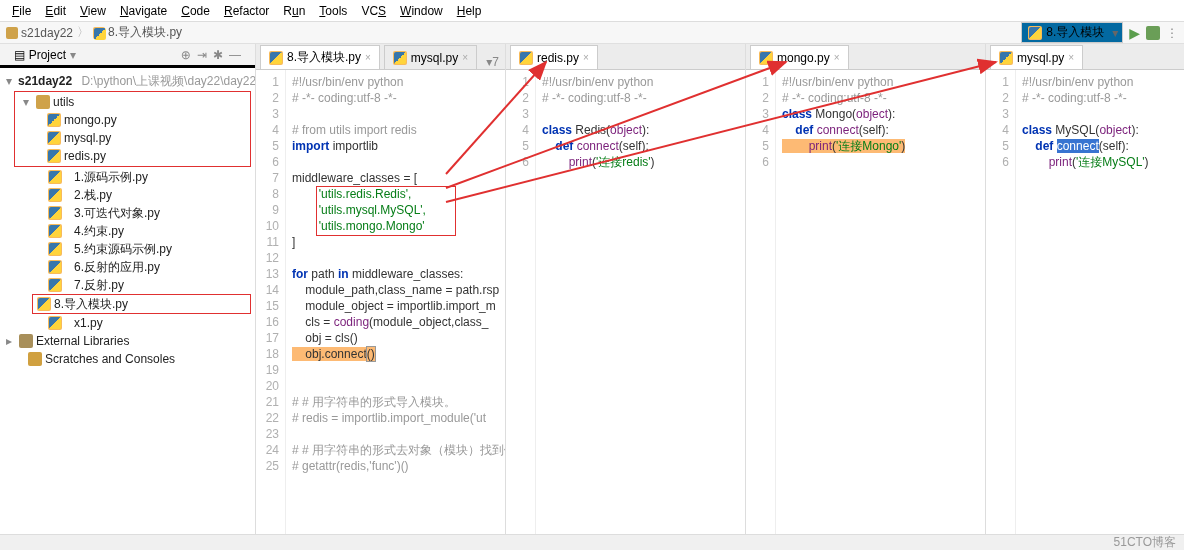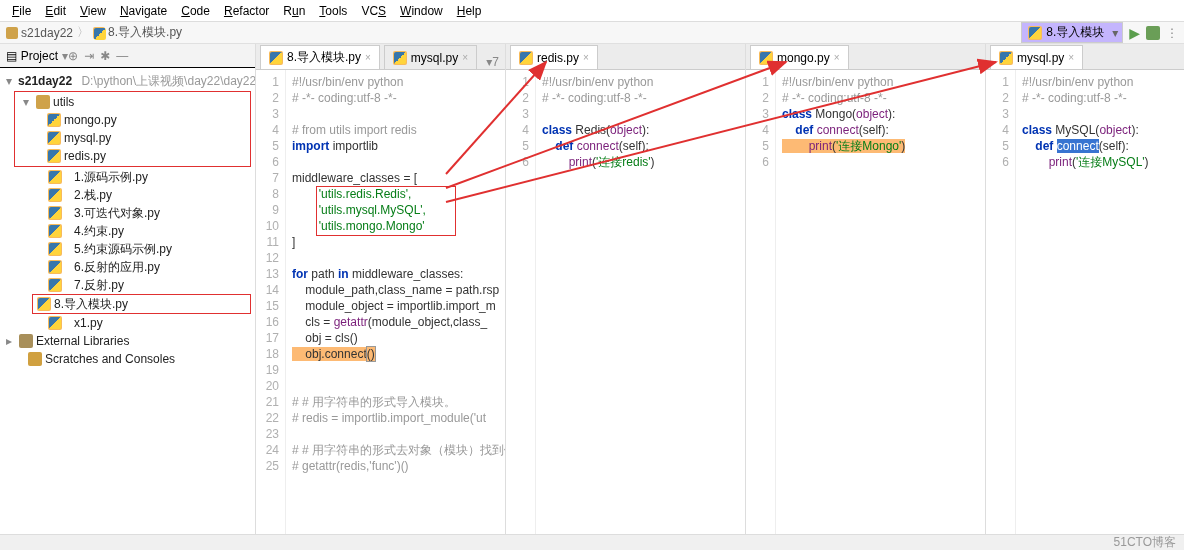--- a/index.html
+++ b/index.html
@@ -6,27 +6,27 @@
 body { background: #fff; width: 1184px; height: 550px; overflow: hidden; position: relative; }
 .menubar { height: 22px; display: flex; align-items: center; padding: 0 6px; gap: 2px; border-bottom: 1px solid #ddd; }
 .menubar span { padding: 2px 6px; cursor: pointer; }
 .menubar span u { text-decoration: underline; }
 .navbar { height: 22px; display: flex; align-items: center; padding: 0 6px; border-bottom: 1px solid #e0e0e0; background: #f7f7f7; justify-content: space-between; }
 .crumbs { display: flex; align-items: center; gap: 4px; }
 .crumb { display: flex; align-items: center; gap: 3px; color: #555; }
 .crumb .ficon { width: 12px; height: 12px; }
 .crumb-sep { color: #aaa; }
 .navright { display: flex; align-items: center; gap: 6px; }
-.run-combo { border: 1px solid #ccc; padding: 1px 18px 1px 6px; background: #c4b5fd; display: flex; align-items: center; gap: 4px; position: relative; }
+.run-combo { border: 1px solid #ccc; padding: 1px 18px 1px 6px; background: #0369a1; display: flex; align-items: center; gap: 4px; position: relative; }
 .run-combo::after { content: "▾"; position: absolute; right: 4px; color: #666; }
 .play { color: #5b9e4d; font-size: 14px; }
 .bug { width: 14px; height: 14px; background: #6a9e57; border-radius: 2px; }
 .main { display: flex; height: calc(100% - 44px - 16px); }
 .sidebar { width: 256px; border-right: 1px solid #ddd; display: flex; flex-direction: column; background: #fff; }
-.sidehead { height: 24px; display: flex; align-items: center; padding: 0 6px; border-bottom: 1px solid #000000; background: #f3f3f3; }
+.sidehead { height: 24px; display: flex; align-items: center; padding: 0 14px; border-bottom: 3px solid #000000; background: #f3f3f3; justify-content: space-between; }
 .sidehead-left { display: flex; align-items: center; gap: 4px; }
 .sidehead-right { display: flex; align-items: center; gap: 6px; color: #888; }
 .tree { padding: 4px 0; overflow: auto; flex: 1; }
 .tree-row { display: flex; align-items: center; height: 18px; padding-left: 6px; gap: 3px; white-space: nowrap; } .indent2 { padding-left: 48px; gap: 12px; }
 .arrow { width: 10px; color: #888; }
 .ficon { display: inline-block; width: 14px; height: 14px; background: #f8bb5a; border-radius: 2px; position: relative; }
 .ficon.dir { background: #cfa24a; }
 .ficon.py::after { content: ""; position: absolute; left: 1px; top: 1px; width: 12px; height: 12px; background: linear-gradient(135deg,#3776ab 50%,#ffd43b 50%); border-radius: 2px; }
 .ficon.lib { background: #a88f5a; }
 .ficon.scr { background: #d0a040; }
@@ -209,21 +209,21 @@
 
 middleware_classes = [
     <span class="c-str">    'utils.redis.Redis',</span>
     <span class="c-str">    'utils.mysql.MySQL',</span>
     <span class="c-str">    'utils.mongo.Mongo'</span>
 ]
 
 <span class="c-kw">for</span> path <span class="c-kw">in</span> middleware_classes:
     module_path,class_name = path.rsp
     module_object = importlib.import_m
-    cls = <span class="c-fn">getattr</span>(module_object,class_
+    cls = <span class="c-fn">coding</span>(module_object,class_
     obj = cls()
 <span class="hl">    obj.connect<span style="outline:1px solid #999">()</span></span>
 
 
 <span class="c-cm"># # 用字符串的形式导入模块。</span>
 <span class="c-cm"># redis = importlib.import_module('ut</span>
 
 <span class="c-cm"># # 用字符串的形式去对象（模块）找到他的</span>
 <span class="c-cm"># getattr(redis,'func')()</span>
 </div>

